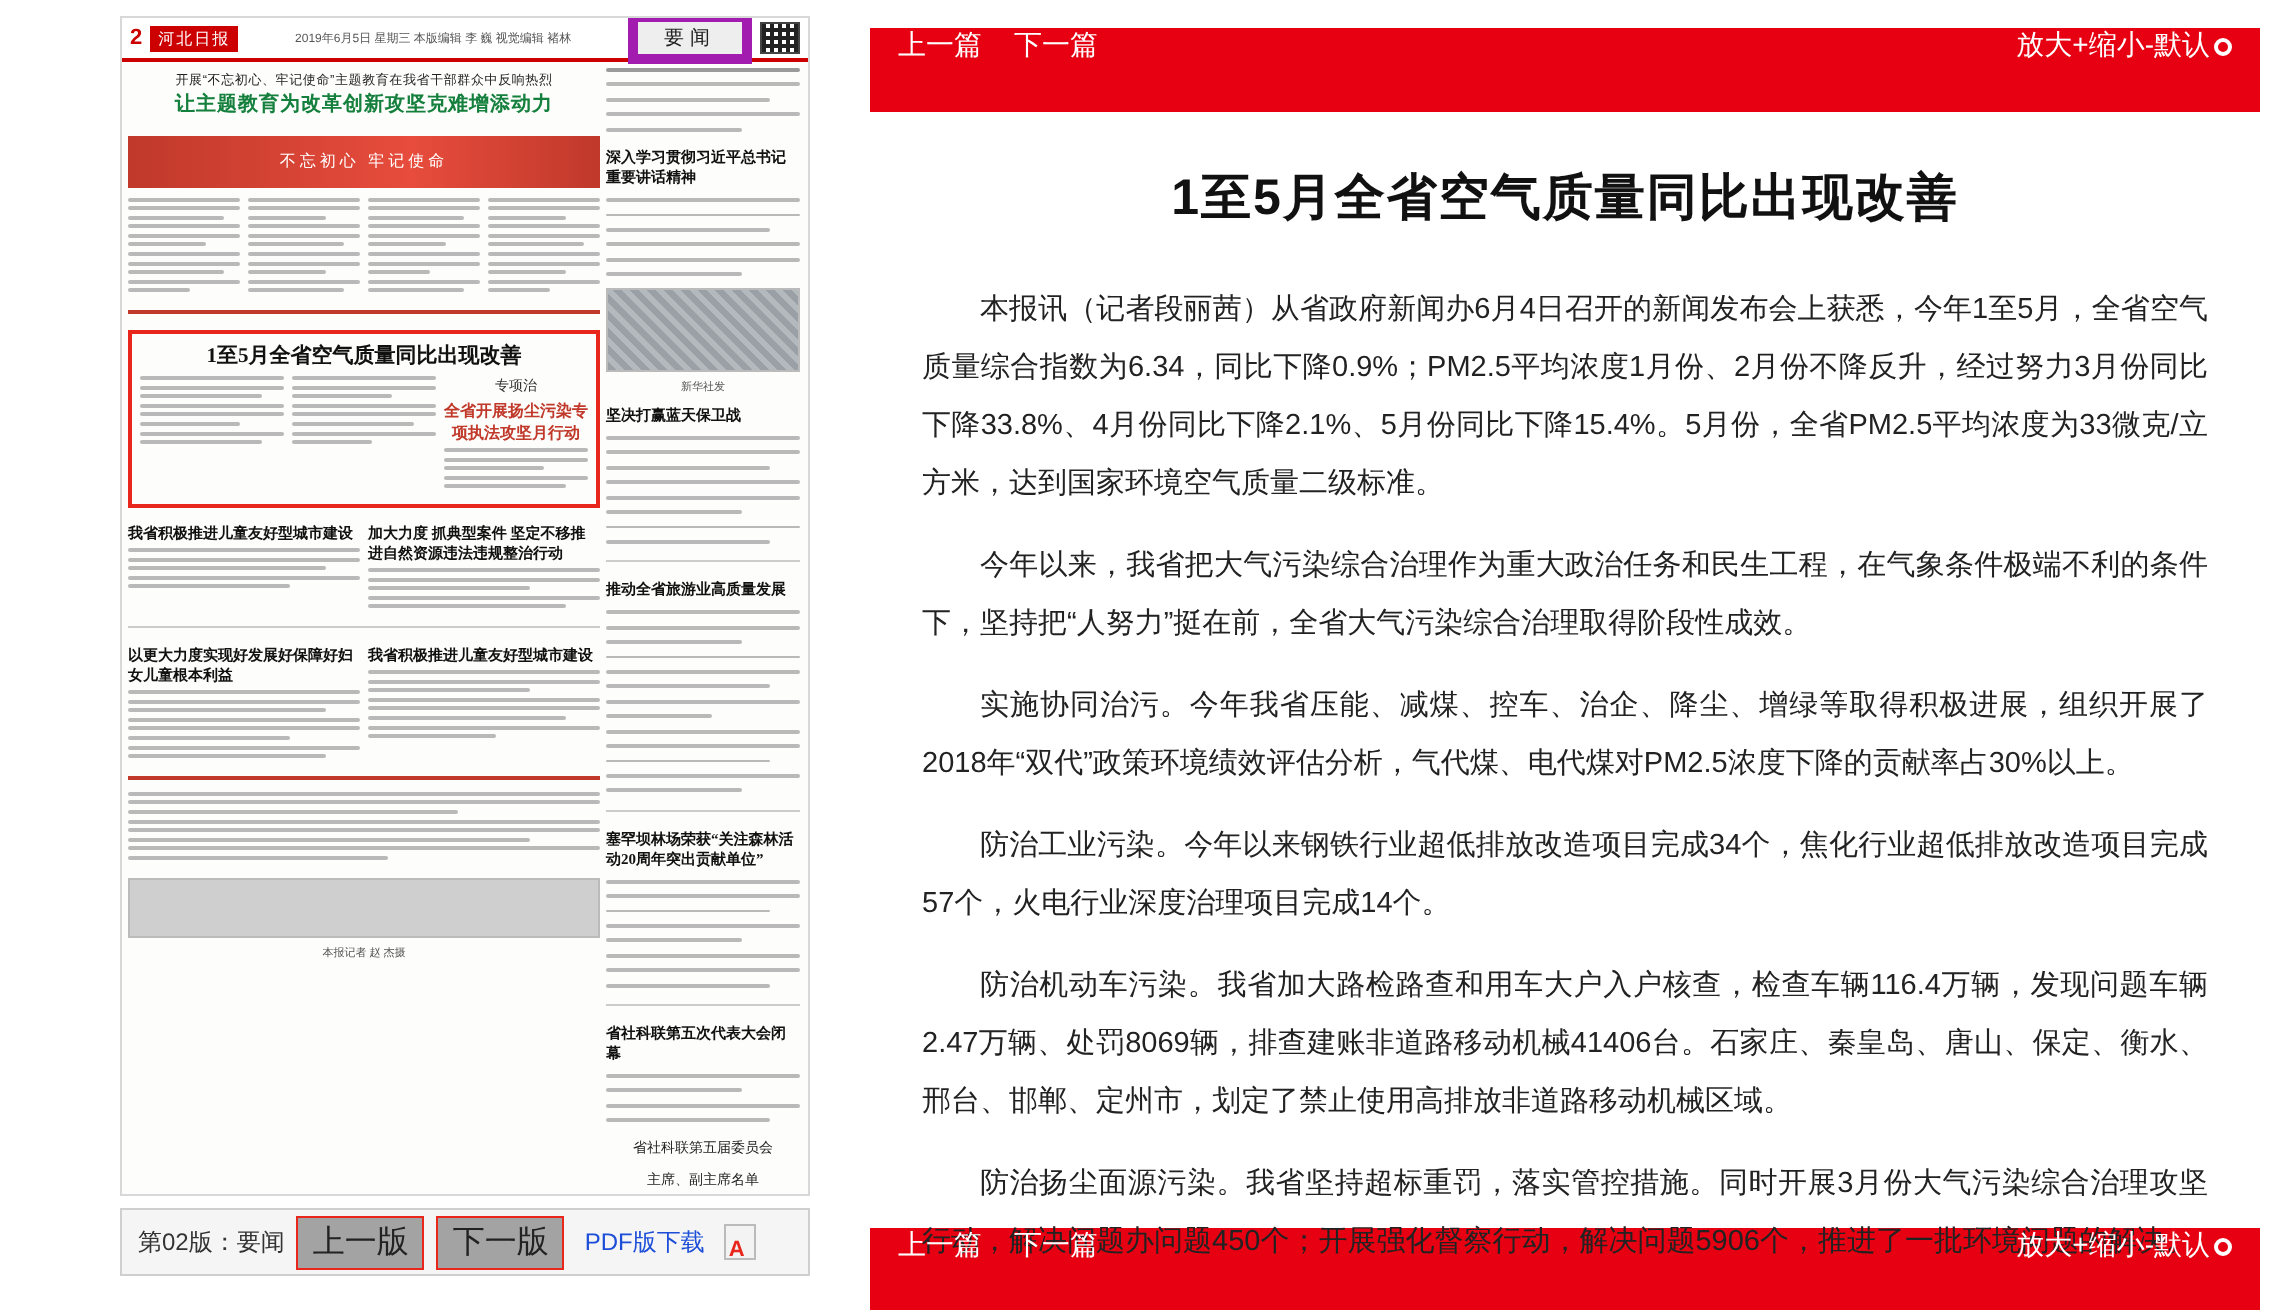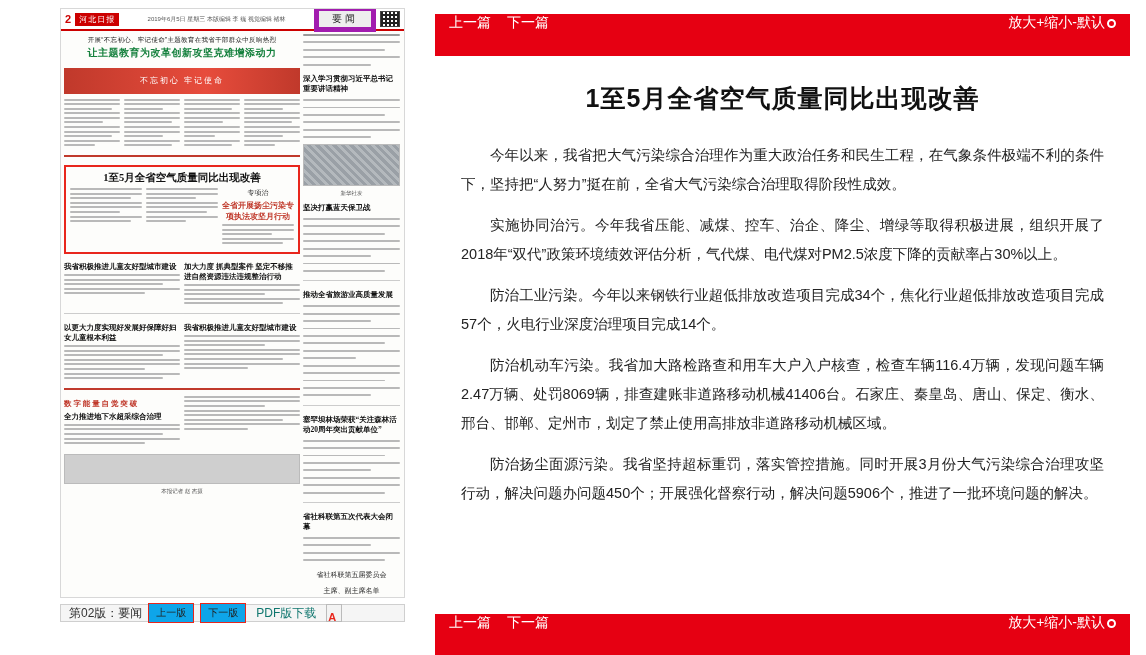--- a/index.html
+++ b/index.html
@@ -145,35 +145,35 @@
   .cap { font-size: 5.5px; color: #555; text-align: center; margin-top: 1px; }
 
   .sign {
     font-size: 7px; color: #222; text-align: center;
     line-height: 1.5; margin-top: 3px;
   }
 
   
   .paper-toolbar {
     margin-top: 6px;
-    width: 345px; height: 18px;
+    width: 345px; height: 34px;
     border: 1px solid #cfcfcf;
     background: #f5f5f5;
     display: flex; align-items: center;
     padding: 0 8px; gap: 6px;
     font-size: 12px; color: #333;
   }
   .tb-label { color: #333; }
   .tb-btn {
     border: 1px solid #e8261c;
-    color: #222; background: #0ea5e9;
-    padding: 2px 7px; font-size: 10px;
+    color: #222; background: #a3a3a3;
+    padding: 2px 7px; font-size: 16px;
     cursor: pointer;
   }
-  .tb-pdf { margin-left: 4px; color: #0f766e; }
+  .tb-pdf { margin-left: 4px; color: #1d4ed8; }
   .pdf-icon {
     display: inline-block;
     width: 16px; height: 18px; position: relative;
     margin-left: 4px; vertical-align: -4px;
   }
   .pdf-icon::before {
     content: ""; position: absolute; inset: 0;
     background: #f3f3f3; border: 1px solid #bbb;
   }
   .pdf-icon::after {
@@ -391,29 +391,20 @@
                 <div class="line"></div>
                 <div class="line s85"></div>
               <div class="line"></div>
                 <div class="line s55"></div>
             </div>
           </div>
 
           <div class="rule thick"></div>
 
           <div class="tcols">
-            <div class="tcol">
-              <div class="minihead red">数 字 能 量 自 觉 突 破</div>
-              <div class="minihead">全力推进地下水超采综合治理</div>
-              <div class="line"></div>
-                <div class="line"></div>
-                <div class="line s85"></div>
-              <div class="line"></div>
-                <div class="line s70"></div>
-            </div>
             <div class="tcol">
               <div class="line"></div>
                 <div class="line"></div>
                 <div class="line s70"></div>
               <div class="line"></div>
                 <div class="line"></div>
                 <div class="line s85"></div>
               <div class="line"></div>
                 <div class="line s55"></div>
             </div>
@@ -514,20 +505,21 @@
       <div class="bar-right">
         <a>放大+</a>
         <a>缩小-</a>
         <a>默认</a>
         <span class="dot-red"></span>
       </div>
     </div>
 
     <div class="article">
       <h1 class="art-title">1至5月全省空气质量同比出现改善</h1>
+      <p class="art-p">本报讯（记者段丽茜）从省政府新闻办6月4日召开的新闻发布会上获悉，今年1至5月，全省空气质量综合指数为6.34，同比下降0.9%；PM2.5平均浓度1月份、2月份不降反升，经过努力3月份同比下降33.8%、4月份同比下降2.1%、5月份同比下降15.4%。5月份，全省PM2.5平均浓度为33微克/立方米，达到国家环境空气质量二级标准。</p>
       <p class="art-p">今年以来，我省把大气污染综合治理作为重大政治任务和民生工程，在气象条件极端不利的条件下，坚持把“人努力”挺在前，全省大气污染综合治理取得阶段性成效。</p>
       <p class="art-p">实施协同治污。今年我省压能、减煤、控车、治企、降尘、增绿等取得积极进展，组织开展了2018年“双代”政策环境绩效评估分析，气代煤、电代煤对PM2.5浓度下降的贡献率占30%以上。</p>
       <p class="art-p">防治工业污染。今年以来钢铁行业超低排放改造项目完成34个，焦化行业超低排放改造项目完成57个，火电行业深度治理项目完成14个。</p>
       <p class="art-p">防治机动车污染。我省加大路检路查和用车大户入户核查，检查车辆116.4万辆，发现问题车辆2.47万辆、处罚8069辆，排查建账非道路移动机械41406台。石家庄、秦皇岛、唐山、保定、衡水、邢台、邯郸、定州市，划定了禁止使用高排放非道路移动机械区域。</p>
       <p class="art-p">防治扬尘面源污染。我省坚持超标重罚，落实管控措施。同时开展3月份大气污染综合治理攻坚行动，解决问题办问题450个；开展强化督察行动，解决问题5906个，推进了一批环境问题的解决。</p>
     </div>
 
     <div class="bar bottom-bar">
       <div class="bar-left">
         <a>上一篇</a>

